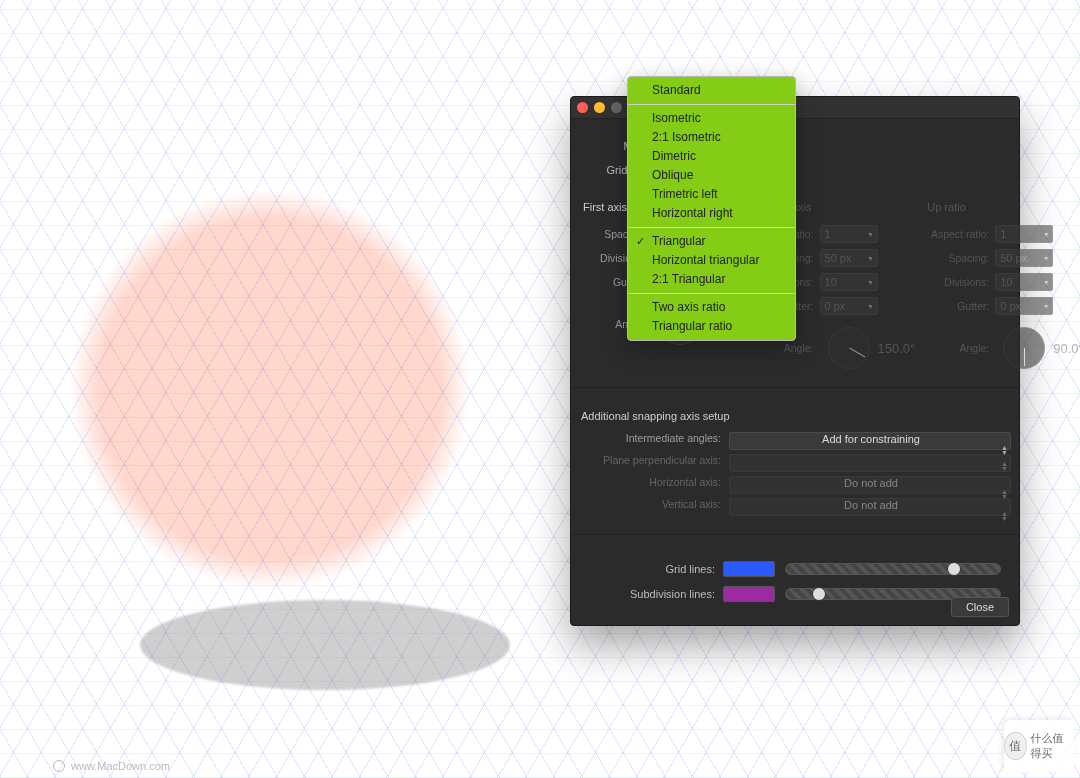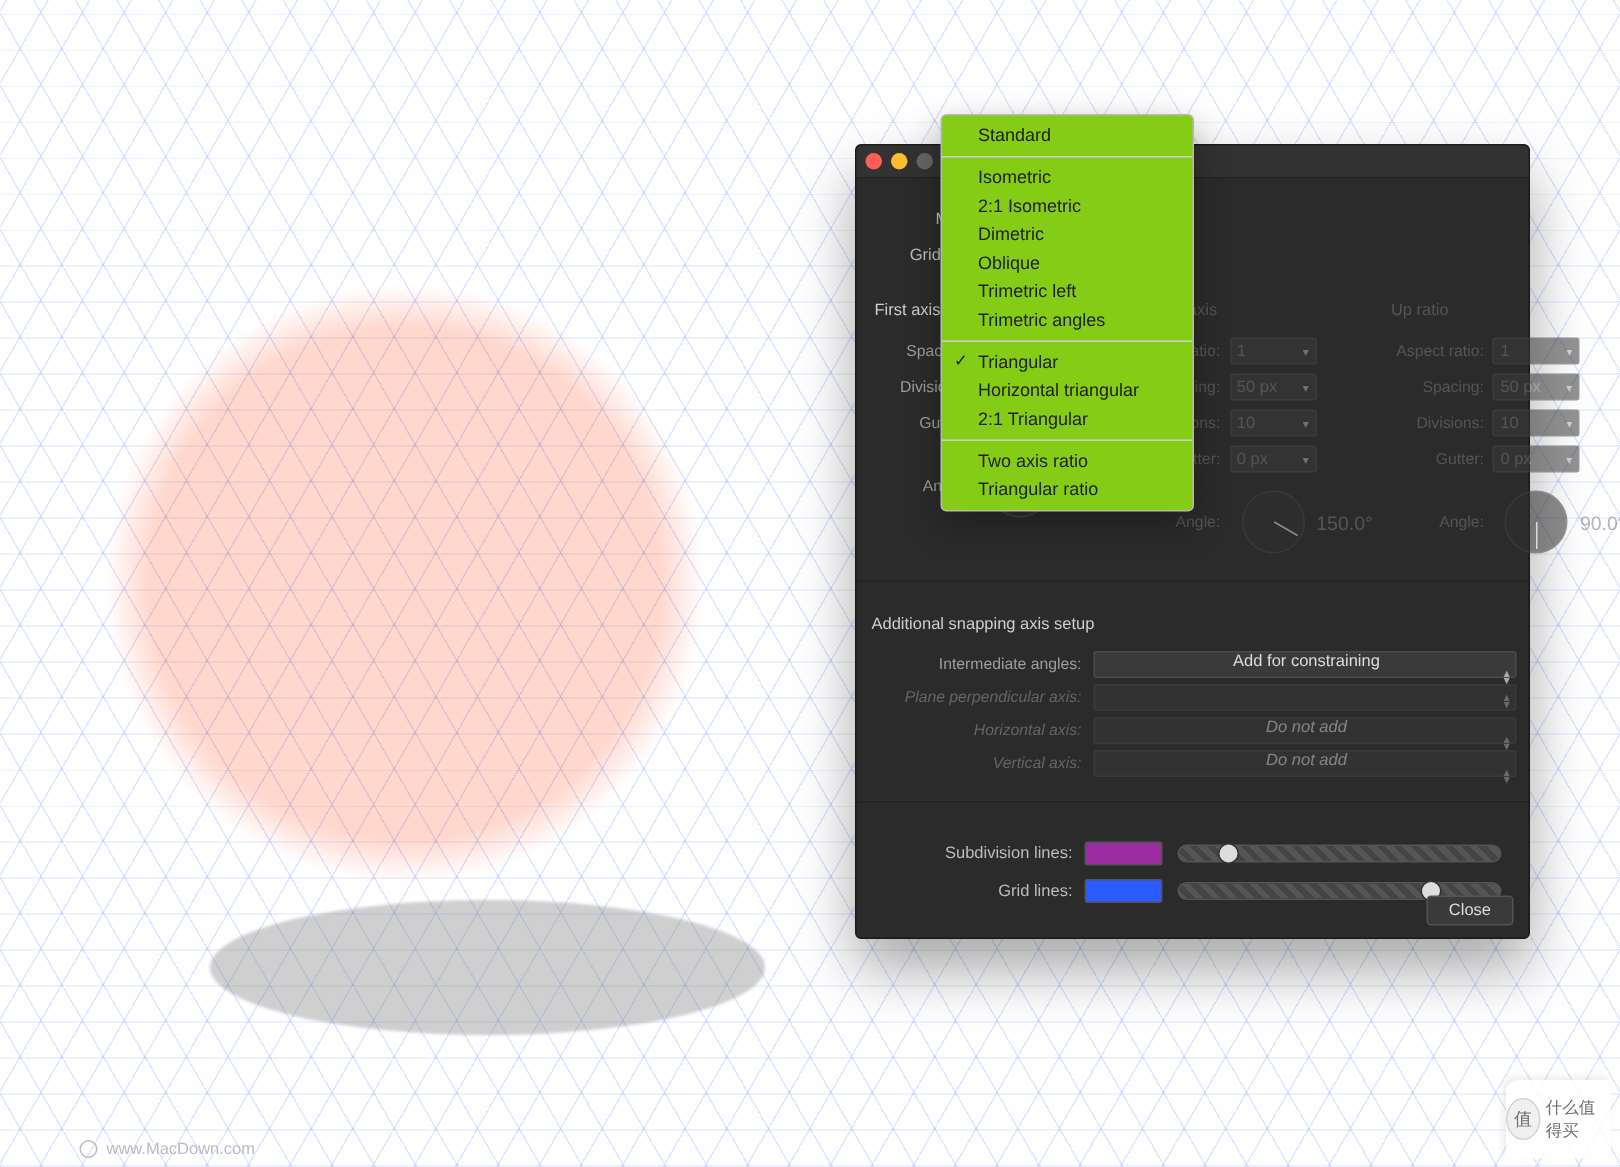--- a/index.html
+++ b/index.html
@@ -74,24 +74,24 @@
   }
   .dial-30::after{ transform: rotate(60deg);}
   .dial-150::after{ transform: rotate(-60deg);}
   .dial-90::after{ transform: rotate(0deg);}
   .angle-val{font-size:13px;color:#bbb;}
 
   .sep{height:1px;background:#222;margin:8px 0;}
 
   .add-section{padding:6px 8px;}
   .add-title{font-size:11px;color:#cfcfcf;margin:8px 0 10px 2px;}
-  .add-row{display:flex;align-items:center;height:22px;}
+  .add-row{display:flex;align-items:flex-start;height:22px;}
   .add-row .lbl{width:150px;font-size:10.5px;color:#9e9e9e;}
   .add-row .sel-wide{flex:1;}
-  .add-row.dimmed .lbl, .add-row.dimmed .sel-wide{opacity:.5;font-style:italic;}
+  .add-row.dimmed .lbl, .add-row.dimmed .sel-wide{opacity:.5;}
 
   .color-section{padding:12px;}
   .color-row{display:flex;align-items:center;height:22px;margin:3px 0;}
   .color-row .lbl{width:140px;}
   .swatch{width:52px;height:16px;border:1px solid #555;border-radius:2px;}
   .slider{flex:1;margin:0 6px 0 10px;height:12px;position:relative;
     background:repeating-linear-gradient(45deg,#555 0 4px,#444 4px 8px);
     border-radius:6px;border:1px solid #555;}
   .slider-knob{position:absolute;top:-2px;width:14px;height:14px;border-radius:50%;
     background:#ddd;border:1px solid #333;}
@@ -296,49 +296,49 @@
             <span>▼</span>
           </span>
       </span>
     </div>
   </div>
 
   <div class="sep"></div>
 
   <div class="color-section">
     <div class="color-row">
+      <span class="lbl">Grid lines:</span>
+      <span class="swatch" style="background:#2b5bff"></span>
+      <span class="slider">
+        <span class="slider-knob" style="left:75%"></span>
+      </span>
+    </div>
+    <div class="color-row">
       <span class="lbl">Subdivision lines:</span>
       <span class="swatch" style="background:#9c2aa0"></span>
       <span class="slider">
         <span class="slider-knob" style="left:12%"></span>
-      </span>
-    </div>
-    <div class="color-row">
-      <span class="lbl">Grid lines:</span>
-      <span class="swatch" style="background:#2b5bff"></span>
-      <span class="slider">
-        <span class="slider-knob" style="left:75%"></span>
       </span>
     </div>
   </div>
 
   <div class="footer">
     <button class="btn">Close</button>
   </div>
 </div>
 
 <div class="dropdown">
   <div class="dd-item">Standard</div>
   <div class="dd-sep"></div>
   <div class="dd-item">Isometric</div>
   <div class="dd-item">2:1 Isometric</div>
   <div class="dd-item">Dimetric</div>
   <div class="dd-item">Oblique</div>
   <div class="dd-item">Trimetric left</div>
-  <div class="dd-item">Trimetric angles</div>
+  <div class="dd-item">Horizontal right</div>
   <div class="dd-sep"></div>
   <div class="dd-item checked">Triangular</div>
   <div class="dd-item">Horizontal triangular</div>
   <div class="dd-item">2:1 Triangular</div>
   <div class="dd-sep"></div>
   <div class="dd-item">Two axis ratio</div>
   <div class="dd-item">Triangular ratio</div>
 </div>
 
 <div class="watermark">

